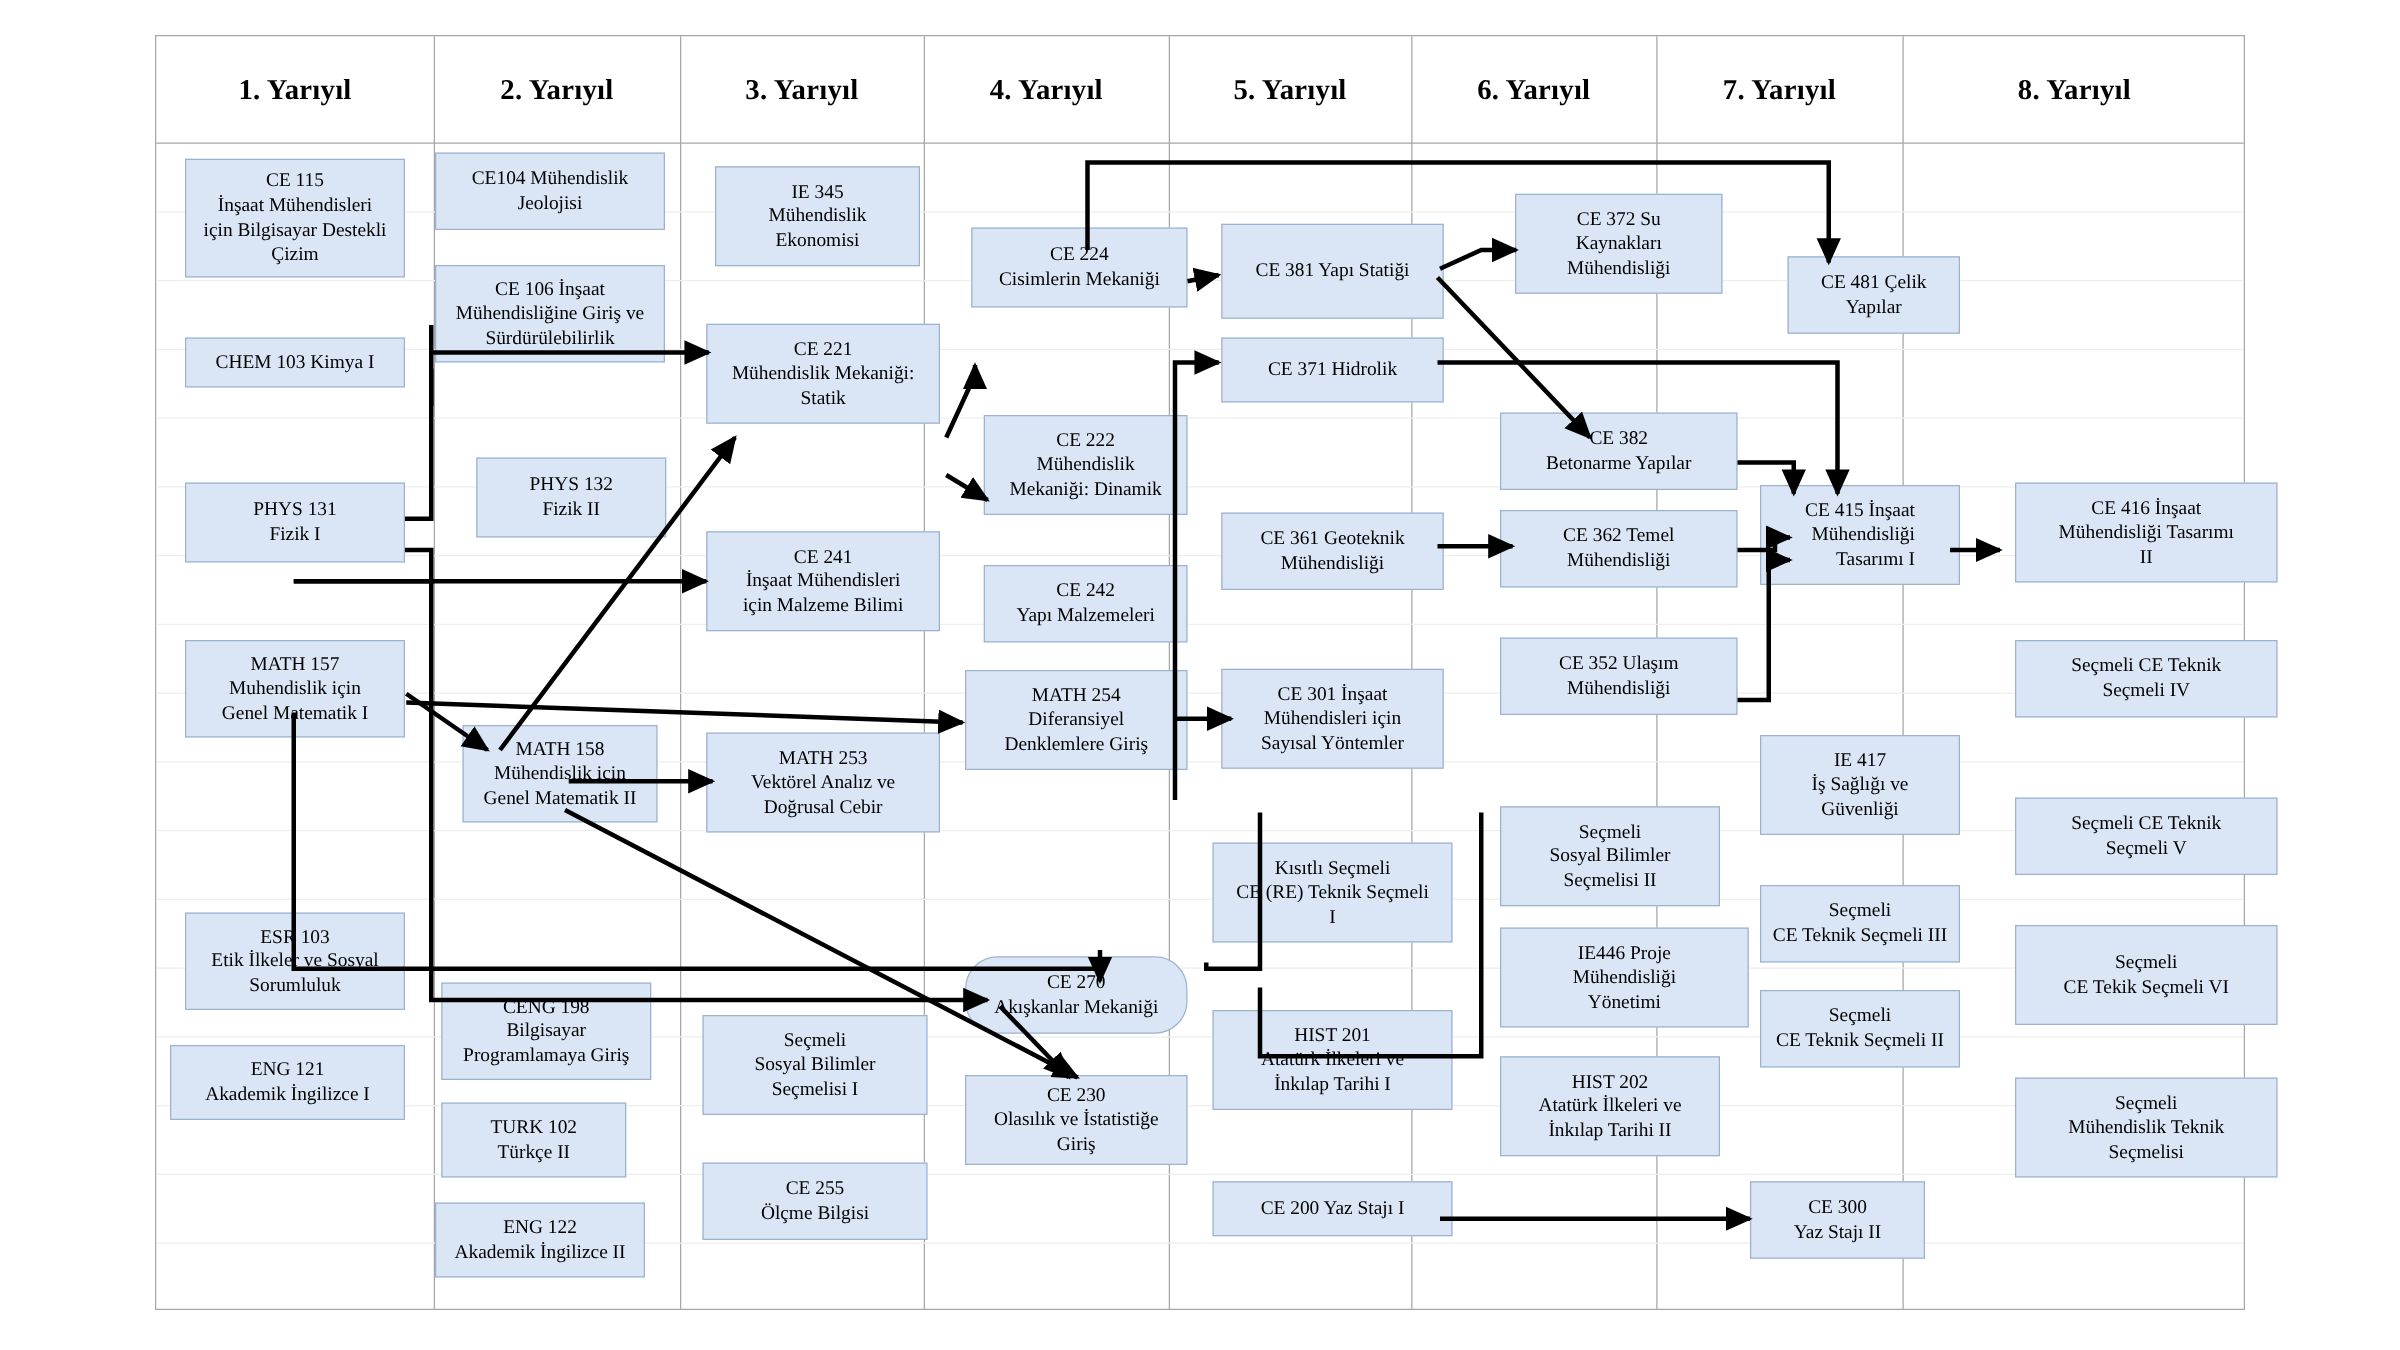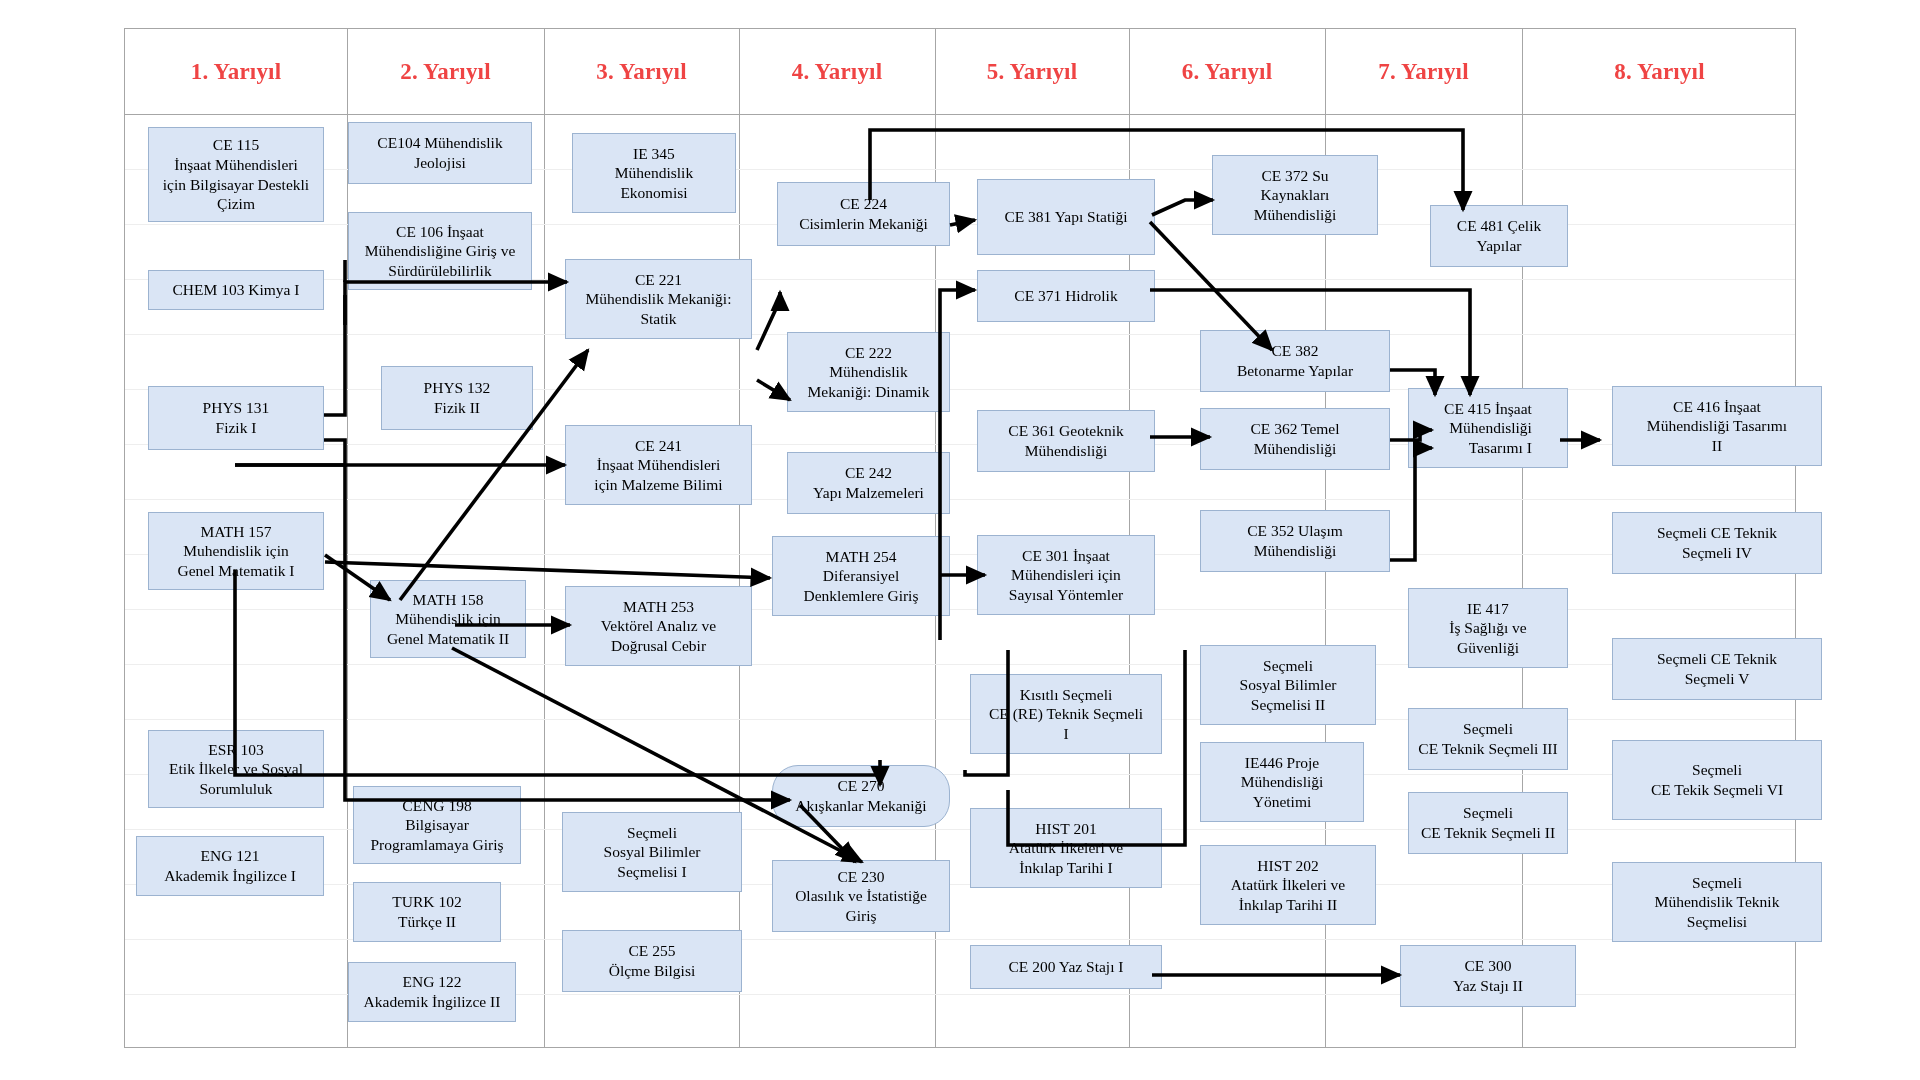--- a/index.html
+++ b/index.html
@@ -43,21 +43,21 @@
   }
   .col-head {
     position: absolute;
     top: 0;
     height: 86px;
     display: flex;
     align-items: center;
     justify-content: center;
     font-weight: bold;
     font-size: 23px;
-    color: #ef4444;
+    color: #000000;
     letter-spacing: .2px;
   }
   .node {
     position: absolute;
     box-sizing: border-box;
     background: #dae5f5;
     border: 1px solid #9cb3d0;
     display: flex;
     align-items: center;
     justify-content: center;
@@ -278,40 +278,40 @@
 Mühendisliği</div>
   <div class="node" style="left:1200px; top:330px; width:190px; height:62px;">CE 382
 Betonarme Yapılar</div>
   <div class="node" style="left:1200px; top:408px; width:190px; height:62px;">CE 362 Temel
 Mühendisliği</div>
   <div class="node" style="left:1200px; top:510px; width:190px; height:62px;">CE 352 Ulaşım
 Mühendisliği</div>
   <div class="node" style="left:1200px; top:645px; width:176px; height:80px;">Seçmeli
 Sosyal Bilimler
 Seçmelisi II</div>
-  <div class="node" style="left:1200px; top:742px; width:164px; height:80px;">IE446 Proje
+  <div class="node" style="left:1200px; top:742px; width:199px; height:80px;">IE446 Proje
 Mühendisliği
 Yönetimi</div>
   <div class="node" style="left:1200px; top:845px; width:176px; height:80px;">HIST 202
 Atatürk İlkeleri ve
 İnkılap Tarihi II</div>
 
   <div class="node" style="left:1430px; top:205px; width:138px; height:62px;">CE 481 Çelik
 Yapılar</div>
   <div class="node" style="left:1408px; top:388px; width:160px; height:80px;text-align:right;">CE 415 İnşaat
 Mühendisliği
 Tasarımı I</div>
   <div class="node" style="left:1408px; top:588px; width:160px; height:80px;">IE 417
 İş Sağlığı ve
 Güvenliği</div>
   <div class="node" style="left:1408px; top:708px; width:160px; height:62px;">Seçmeli
 CE Teknik Seçmeli III</div>
   <div class="node" style="left:1408px; top:792px; width:160px; height:62px;">Seçmeli
 CE Teknik Seçmeli II</div>
-  <div class="node" style="left:1400px; top:945px; width:176px; height:62px;">CE 300
+  <div class="node" style="left:1400px; top:945px; width:140px; height:62px;">CE 300
 Yaz Stajı II</div>
 
   <div class="node" style="left:1612px; top:386px; width:210px; height:80px;">CE 416 İnşaat
 Mühendisliği Tasarımı
 II</div>
   <div class="node" style="left:1612px; top:512px; width:210px; height:62px;">Seçmeli CE Teknik
 Seçmeli IV</div>
   <div class="node" style="left:1612px; top:638px; width:210px; height:62px;">Seçmeli CE Teknik
 Seçmeli V</div>
   <div class="node" style="left:1612px; top:740px; width:210px; height:80px;">Seçmeli

